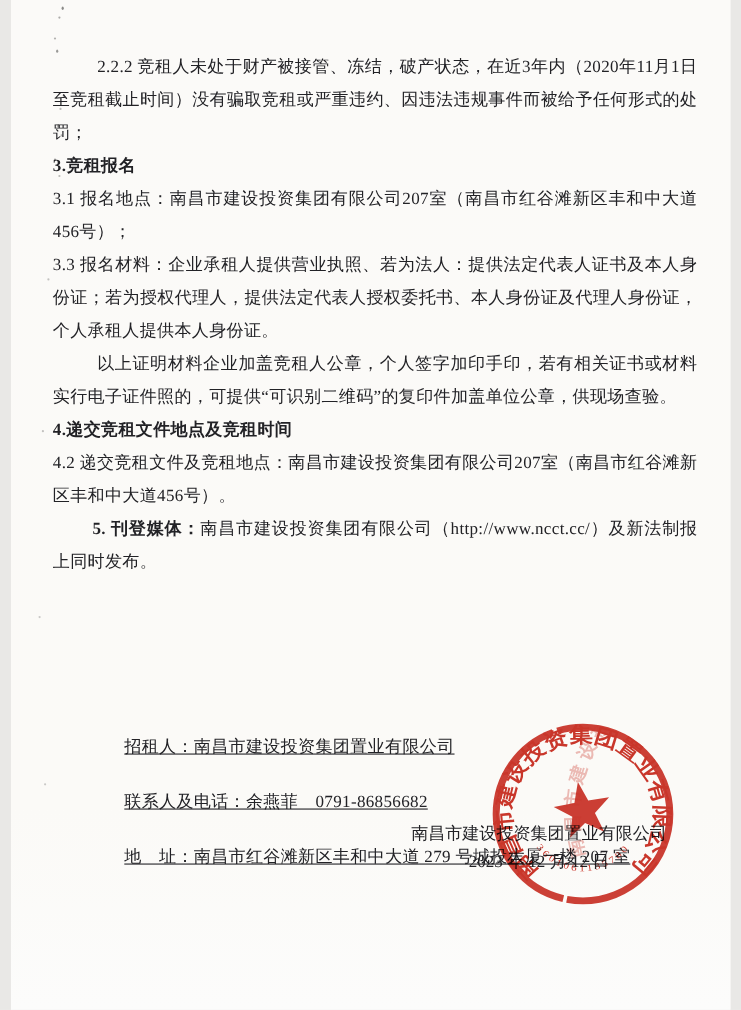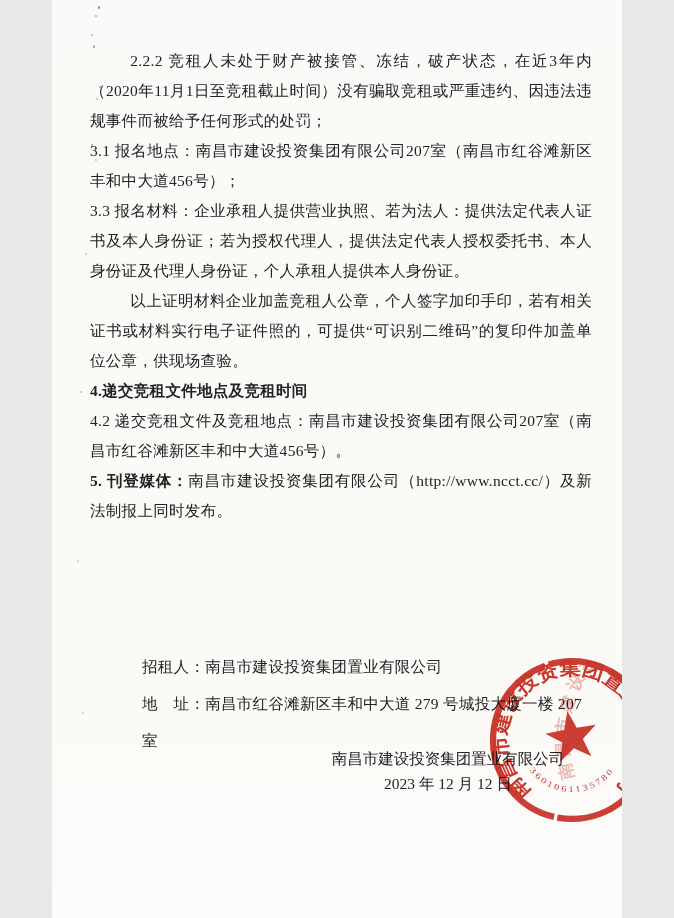--- a/index.html
+++ b/index.html
@@ -1,44 +1,44 @@
 <!DOCTYPE html>
 <html lang="zh"><head>
 <meta charset="utf-8">
 <style>
   html,body{margin:0;padding:0;background:#e9e8e6;}
   .page{
     position:relative;
-    width:570px;height:918px;
+    width:654px;height:918px;
     margin:0 auto;
     background:#fbfaf8;
     background-image:linear-gradient(180deg,#fbfaf8 0%,#fbfaf7 80%,#fcfcfb 100%);
     overflow:hidden;
     font-family:"Liberation Serif","DejaVu Serif",serif;
     color:#222226;
   }
   .doc{
     position:absolute;
     left:38px;right:30px;top:46px;
     font-size:15.5px;
     line-height:30px;
     text-align:justify;
     letter-spacing:0.3px;
   }
   .doc p{margin:0;}
   .indent{text-indent:2.6em;}
-  .bold{font-weight:bold;}
+  .bold{font-weight:bold;margin-left:36px;}
   .contact{
     position:absolute;
     left:90px;right:30px;top:648px;
     font-size:15.5px;
     line-height:37px;
     letter-spacing:0.3px;
   }
-  .contact p{margin:0;}
+  .contact p{margin:13px;text-decoration:underline;}
   .signature{
     position:absolute;
     top:746px;right:46px;
     width:256px;
     text-align:center;
     font-size:15.5px;
     line-height:25px;
   }
   .signature p{margin:0;}
   .seal{
@@ -71,30 +71,32 @@
     <span class="speck" style="left:39px;top:144px;width:2px;height:2px;opacity:.5"></span>
     <span class="speck" style="left:43px;top:159px;width:2px;height:2px;opacity:.4"></span>
     <span class="speck" style="left:33px;top:253px;width:2px;height:2px;opacity:.35"></span>
     <span class="speck" style="left:28px;top:391px;width:2px;height:2px;opacity:.35"></span>
     <span class="speck" style="left:25px;top:560px;width:2px;height:2px;opacity:.3"></span>
     <span class="speck" style="left:30px;top:712px;width:2px;height:2px;opacity:.3"></span>
   </div>
 
   <div class="doc">
     <p class="indent">2.2.2 竞租人未处于财产被接管、冻结，破产状态，在近3年内（2020年11月1日至竞租截止时间）没有骗取竞租或严重违约、因违法违规事件而被给予任何形式的处罚；</p>
+    <p class="bold">3.竞租报名</p>
     <p>3.1 报名地点：南昌市建设投资集团有限公司207室（南昌市红谷滩新区丰和中大道456号）；</p>
     <p>3.3 报名材料：企业承租人提供营业执照、若为法人：提供法定代表人证书及本人身份证；若为授权代理人，提供法定代表人授权委托书、本人身份证及代理人身份证，个人承租人提供本人身份证。</p>
     <p class="indent">以上证明材料企业加盖竞租人公章，个人签字加印手印，若有相关证书或材料实行电子证件照的，可提供“可识别二维码”的复印件加盖单位公章，供现场查验。</p>
     <p class="bold">4.递交竞租文件地点及竞租时间</p>
     <p>4.2 递交竞租文件及竞租地点：南昌市建设投资集团有限公司207室（南昌市红谷滩新区丰和中大道456号）。</p>
     <p><span class="bold">5. 刊登媒体：</span><span>南昌市建设投资集团有限公司（http://www.ncct.cc/）及新法制报上同时发布。</span></p>
   </div>
 
   <div class="contact">
     <p>招租人：南昌市建设投资集团置业有限公司</p>
+    <p>联系人及电话：余燕菲　0791-86856682</p>
     <p>地　址：南昌市红谷滩新区丰和中大道 279 号城投大厦一楼 207 室</p>
   </div>
 
   <div class="signature">
     <p>南昌市建设投资集团置业有限公司</p>
     <p>2023 年 12 月 12 日</p>
   </div>
 
   <div class="seal">
     <svg viewBox="0 0 200 200" width="168" height="168">

